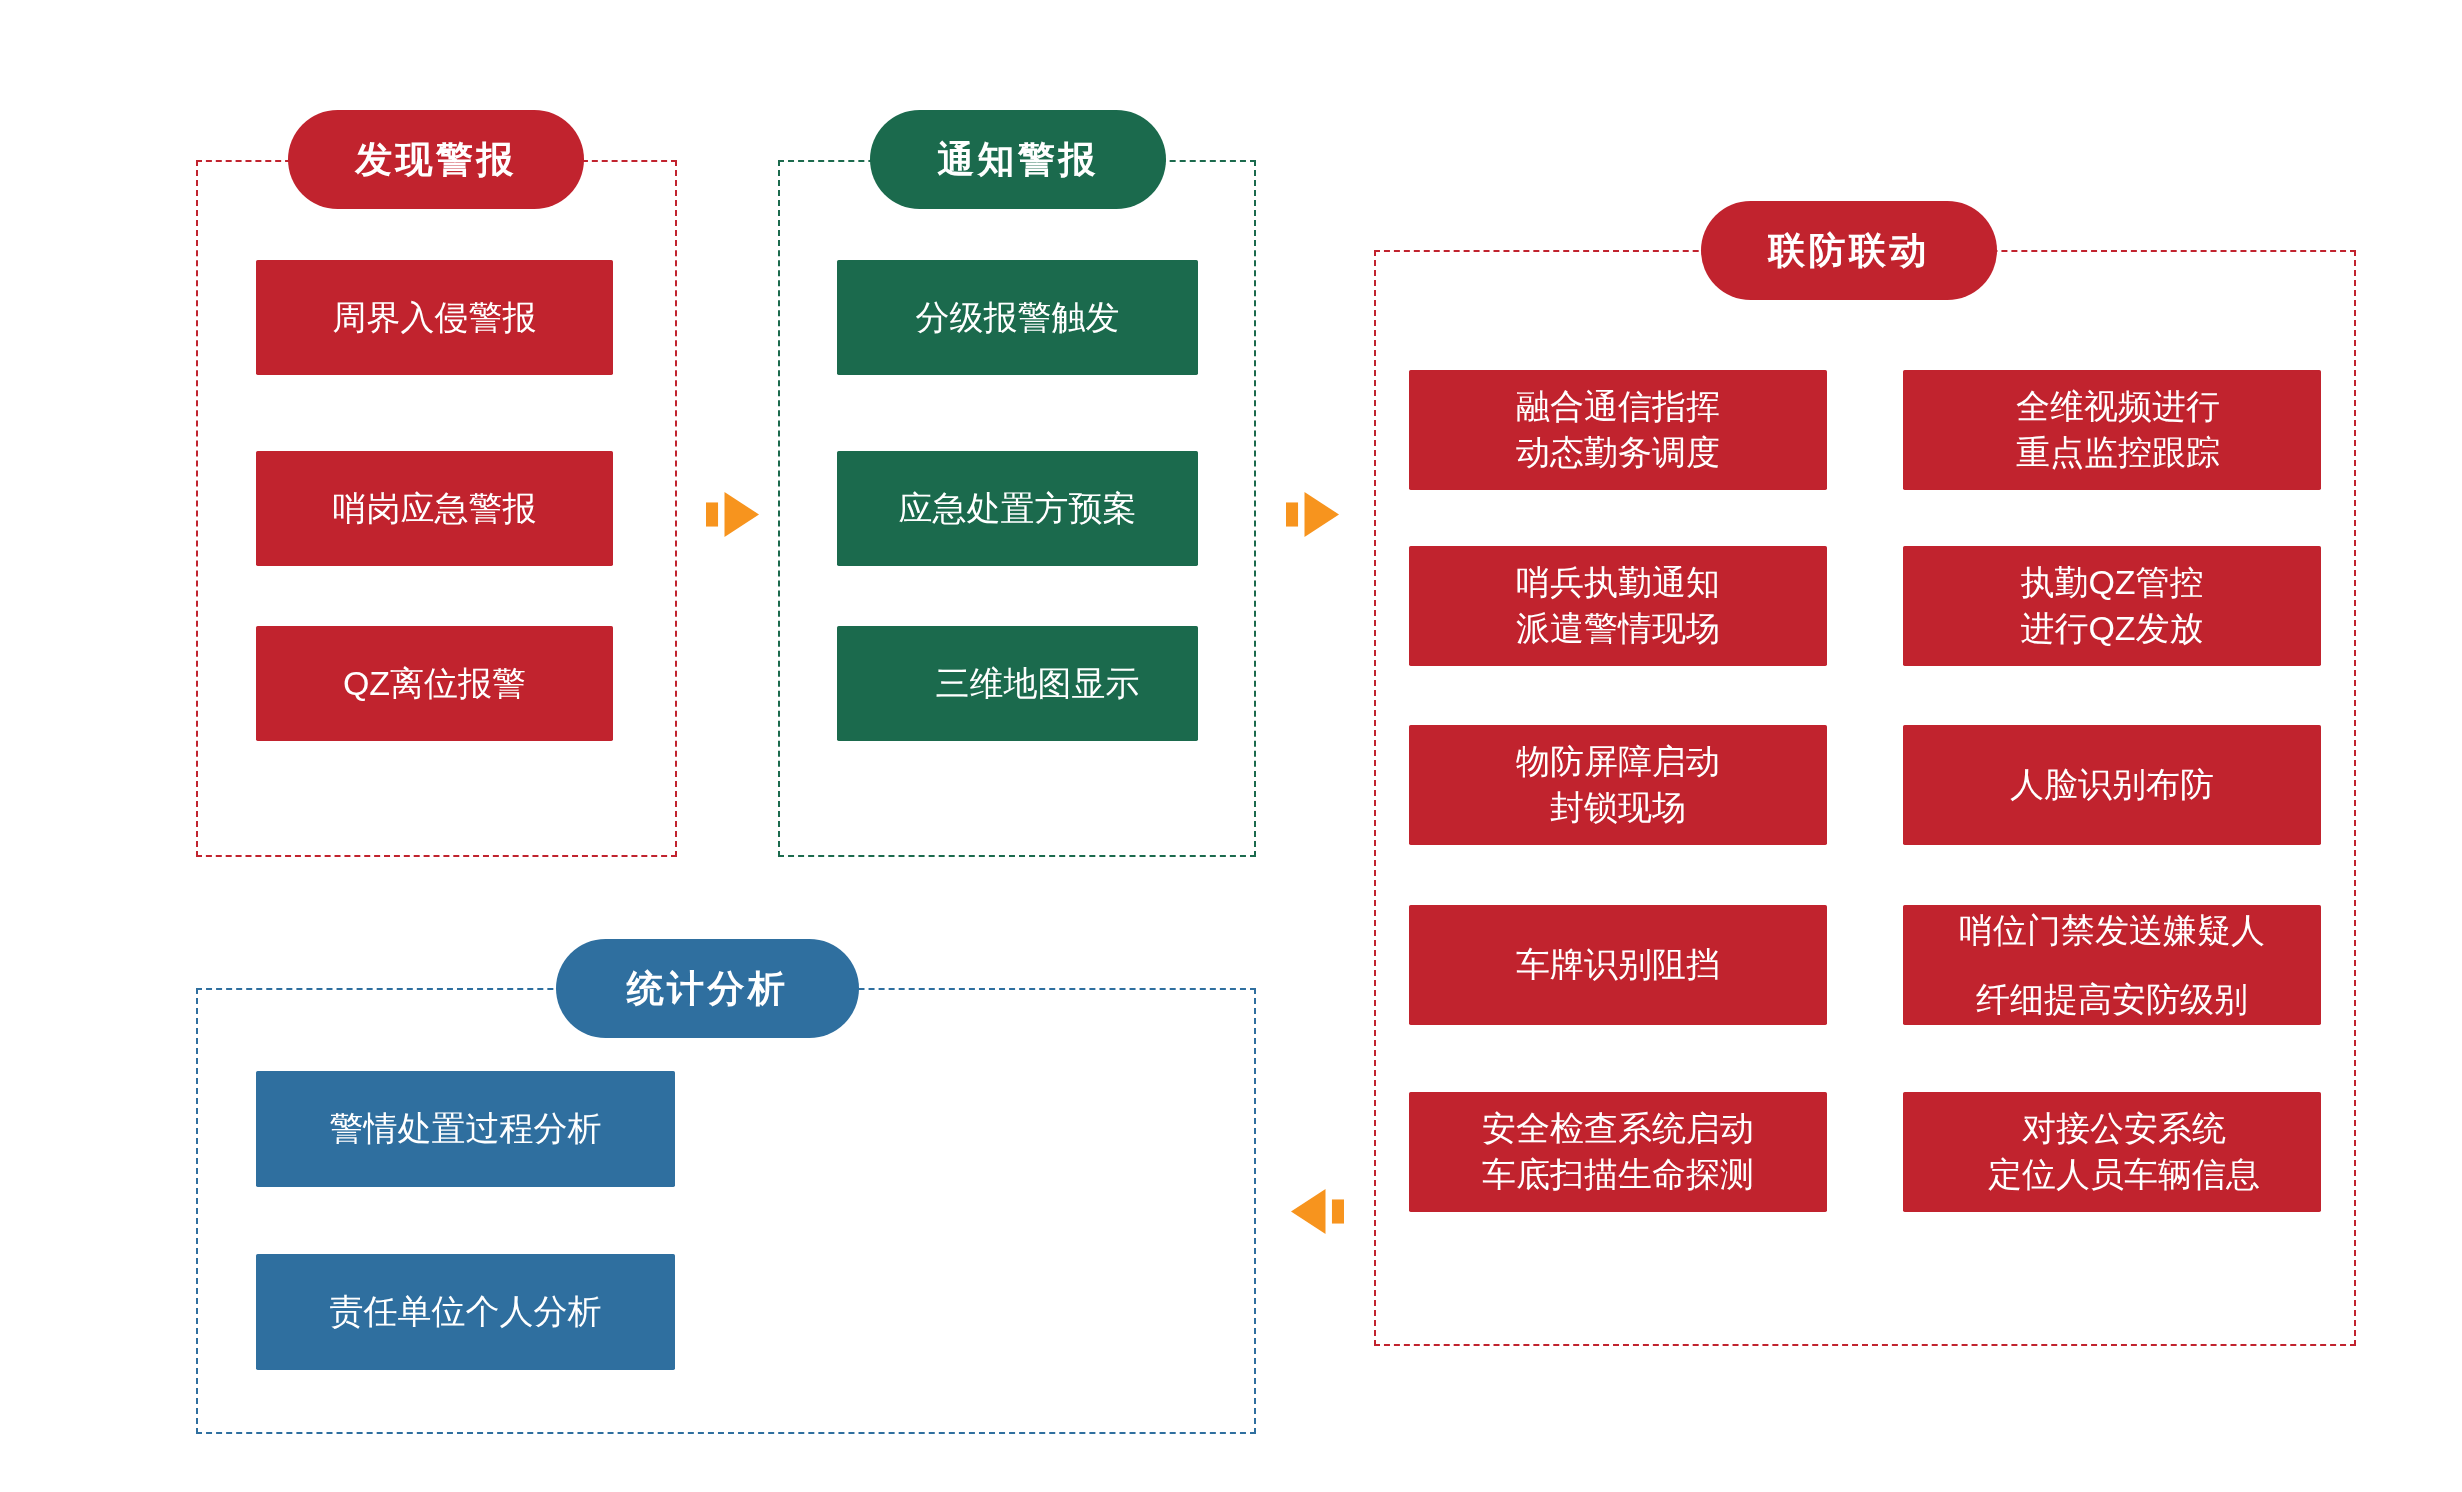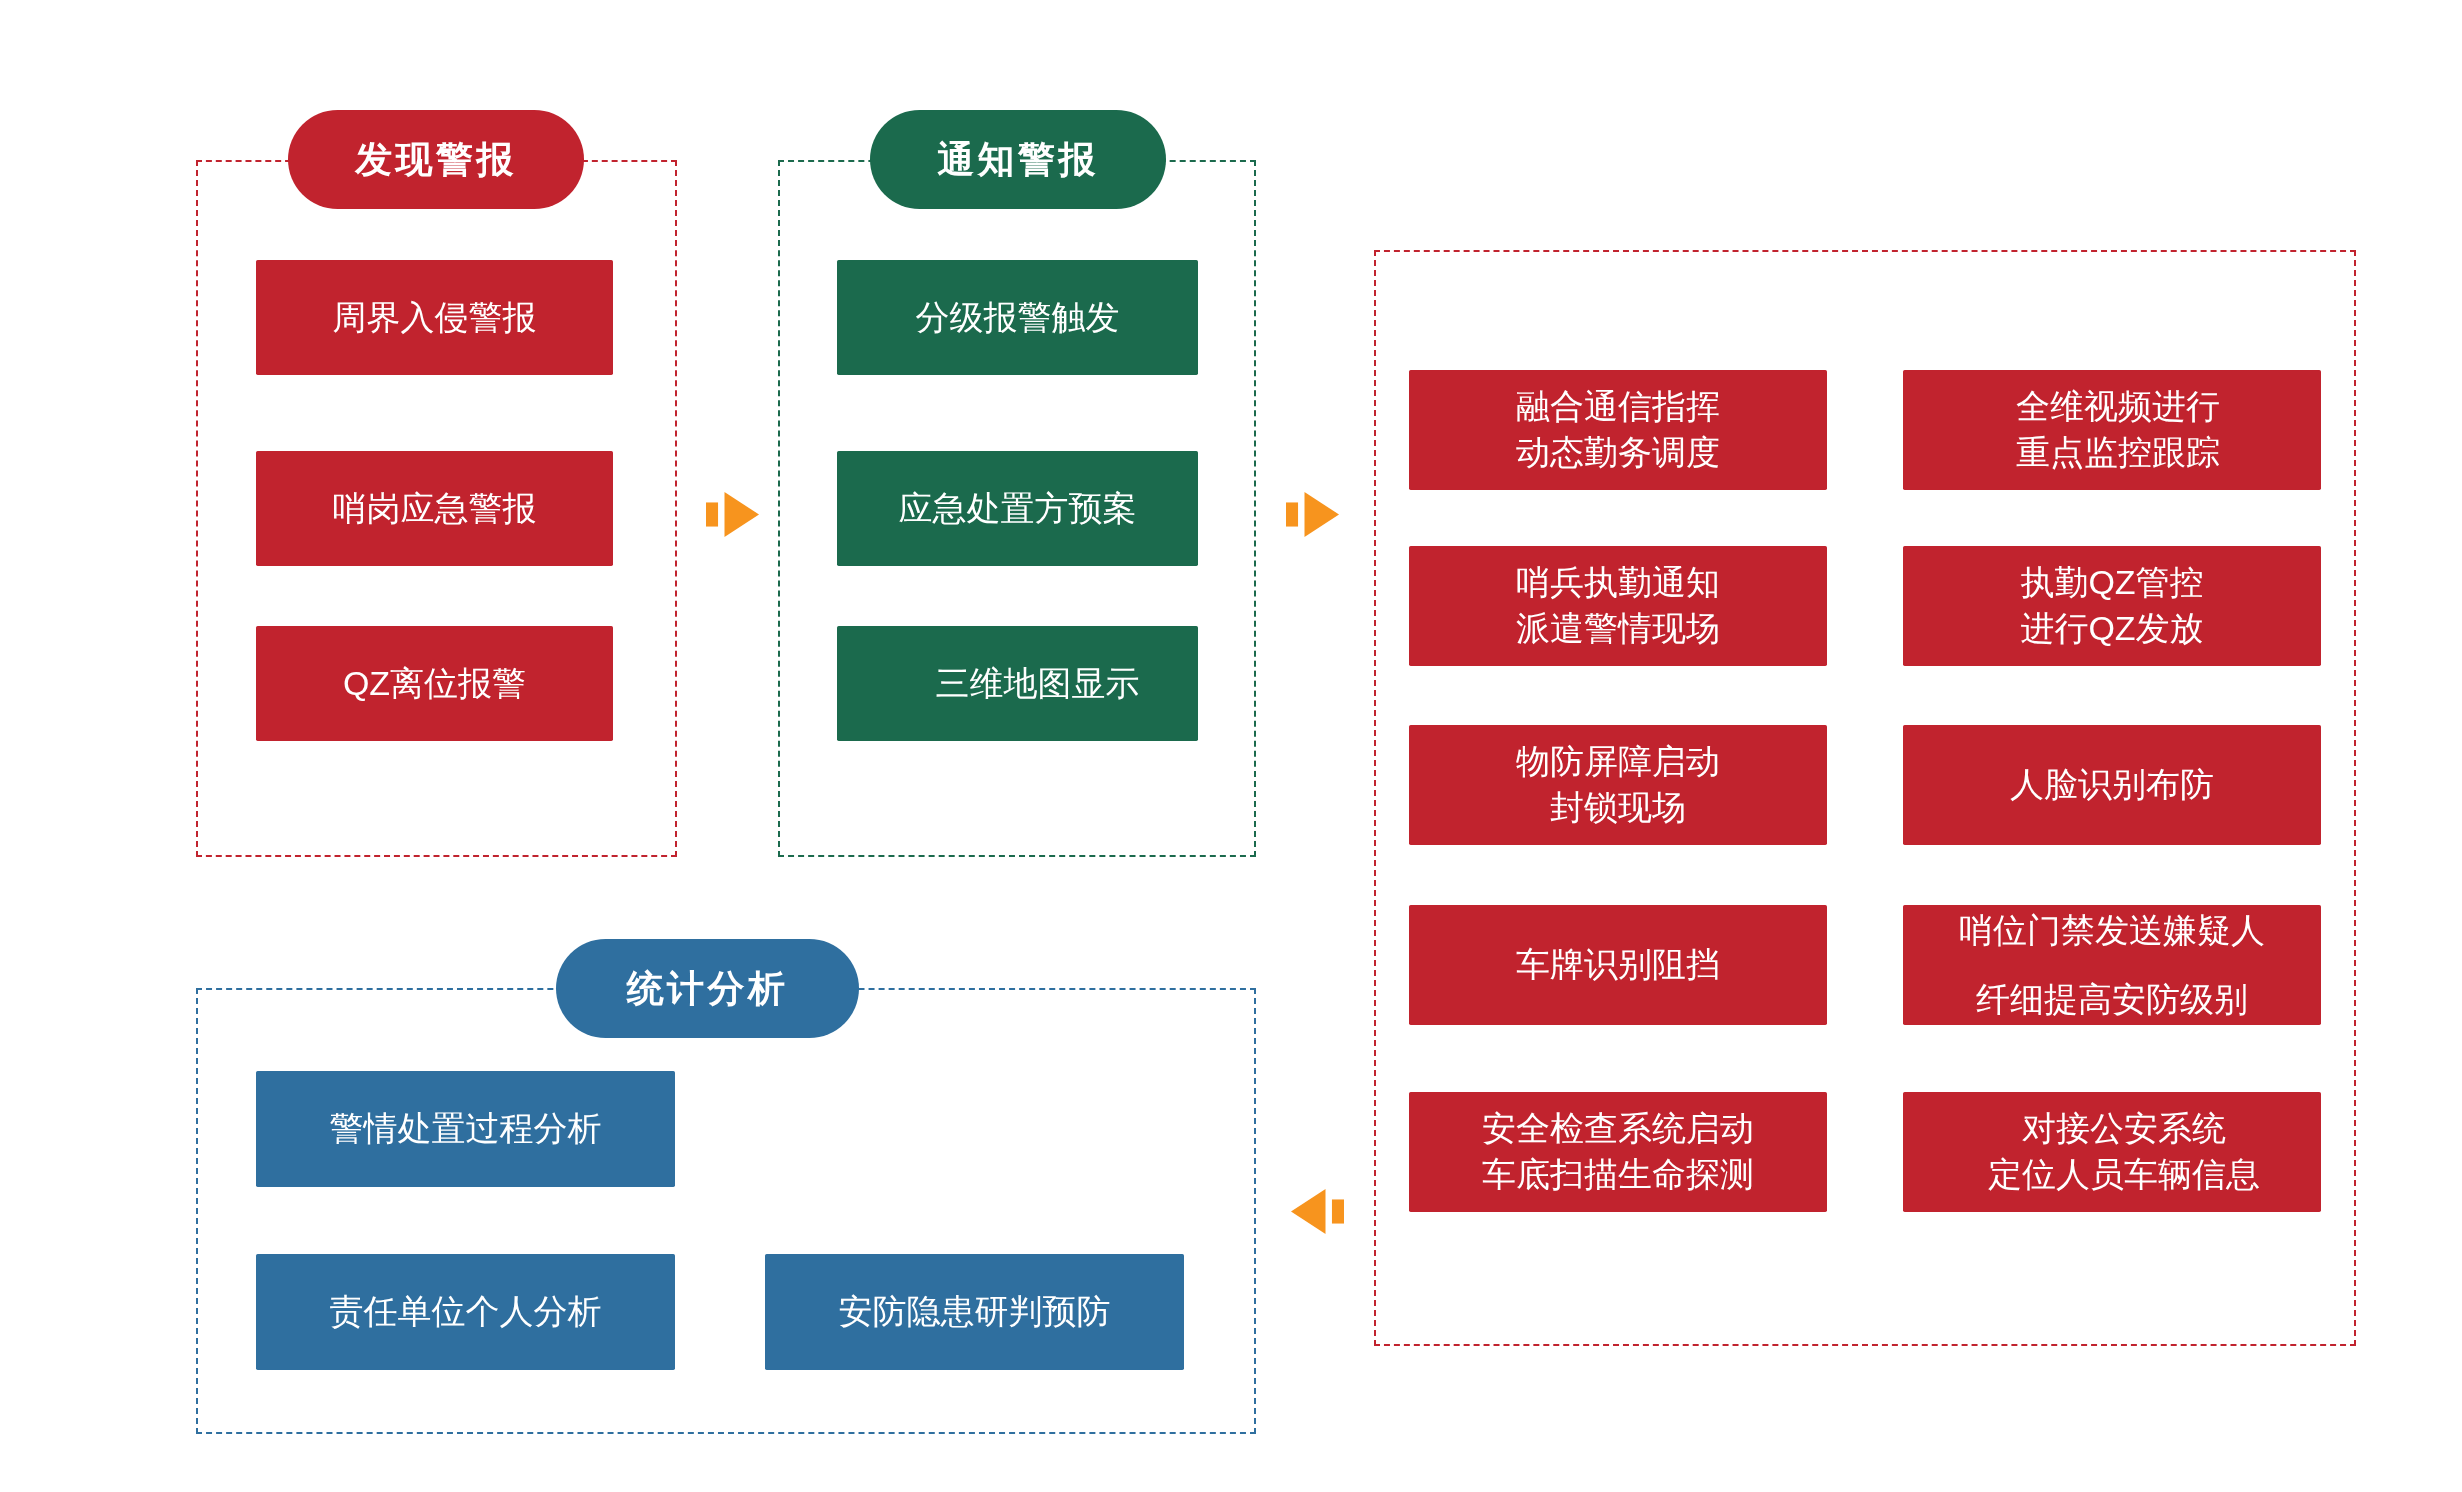--- a/index.html
+++ b/index.html
@@ -58,20 +58,21 @@
 
 <div class="stage">
 
   <div class="panel red-b" style="left:196px;  top:160px;  width:481px;  height:697px;"></div>
   <div class="panel green-b" style="left:778px; top:160px;  width:478px;  height:697px;"></div>
   <div class="panel red-b" style="left:1374px; top:250px;  width:982px; height:1096px;"></div>
   <div class="panel blue-b" style="left:196px;  top:988px; width:1060px; height:446px;"></div>
 
   <div class="pill bg-red" style="left:288px;  top:110px;  width:296px; height:99px;">发现警报</div>
   <div class="pill bg-green" style="left:870px; top:110px;  width:296px; height:99px;">通知警报</div>
+  <div class="pill bg-red" style="left:1701px; top:201px;  width:296px; height:99px;">联防联动</div>
   <div class="pill bg-blue" style="left:556px;  top:939px; width:303px; height:99px;">统计分析</div>
 
   <div class="node bg-red" style="left:256px; top:260px;  width:357px; height:115px;">周界入侵警报</div>
   <div class="node bg-red" style="left:256px; top:451px;  width:357px; height:115px;">哨岗应急警报</div>
   <div class="node bg-red" style="left:256px; top:626px; width:357px; height:115px;">QZ离位报警</div>
 
   <div class="node bg-green" style="left:837px; top:260px;  width:361px; height:115px;">分级报警触发</div>
   <div class="node bg-green" style="left:837px; top:451px;  width:361px; height:115px;">应急处置方预案</div>
   <div class="node bg-green" style="left:837px; top:626px; width:361px; height:115px;padding-left:40px;">三维地图显示</div>
 
@@ -106,21 +107,20 @@
     <span>哨位门禁发送嫌疑人</span>
     <span>纤细提高安防级别</span>
   </div>
   <div class="node bg-red" style="left:1903px; top:1092px; width:418px; height:120px;padding-left:24px;">
     <span>对接公安系统</span>
     <span>定位人员车辆信息</span>
   </div>
 
   <div class="node bg-blue" style="left:256px;  top:1071px; width:419px; height:116px;">警情处置过程分析</div>
   <div class="node bg-blue" style="left:256px;  top:1254px; width:419px; height:116px;">责任单位个人分析</div>
-  <div class="node bg-blue" style="left:765px; top:1254px; width:419px; height:116px;">安防隐患研判预防</div>
 
   <div class="arrow" style="left:706px; top:492px;">
     <svg width="53" height="45" viewBox="0 0 33 28">
       <rect x="0" y="6.5" width="7.5" height="15" fill="var(--orange)"></rect>
       <path d="M11.5 0 L33 14 L11.5 28 Z" fill="var(--orange)"></path>
     </svg>
   </div>
   <div class="arrow" style="left:1286px; top:492px;">
     <svg width="53" height="45" viewBox="0 0 33 28">
       <rect x="0" y="6.5" width="7.5" height="15" fill="var(--orange)"></rect>

